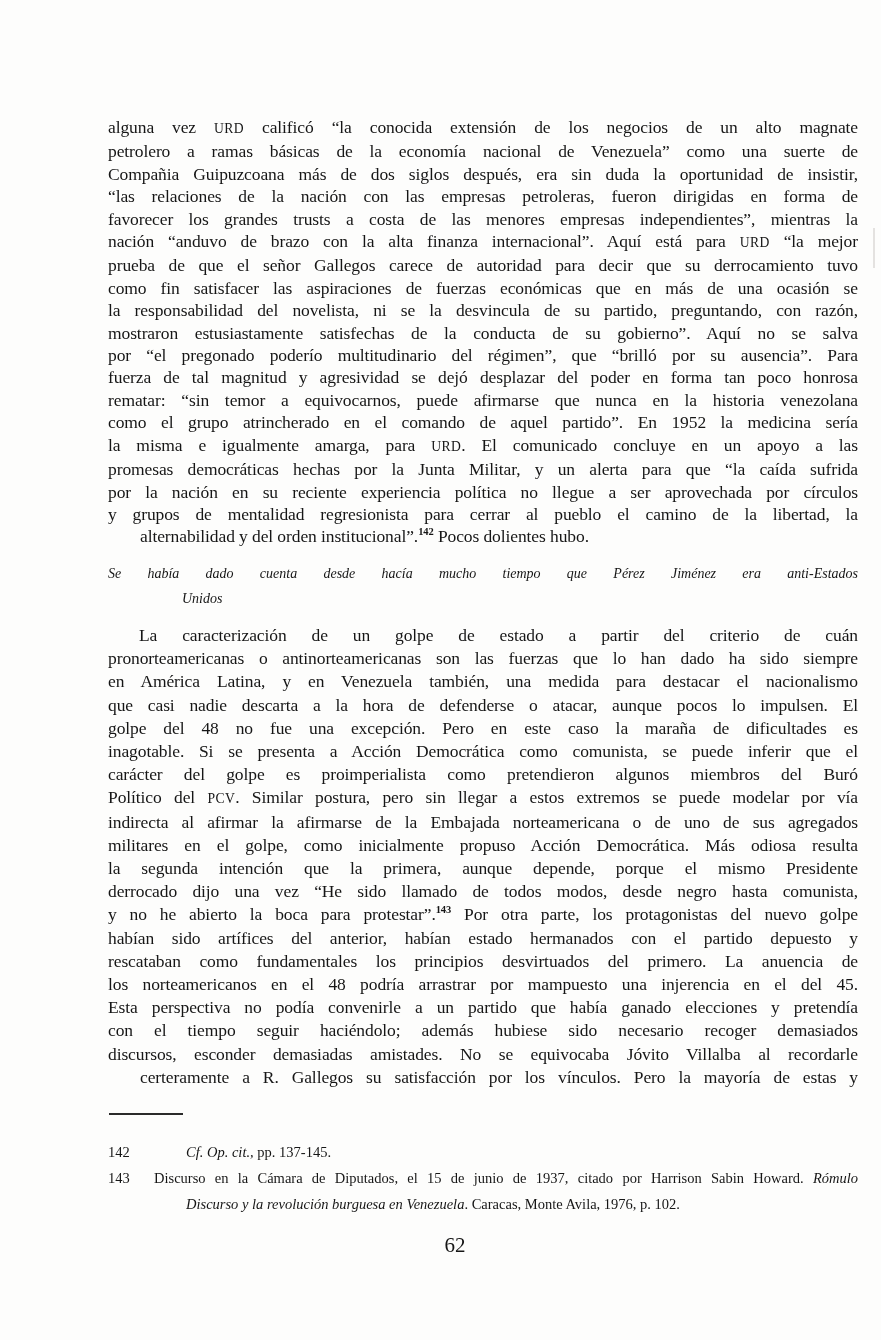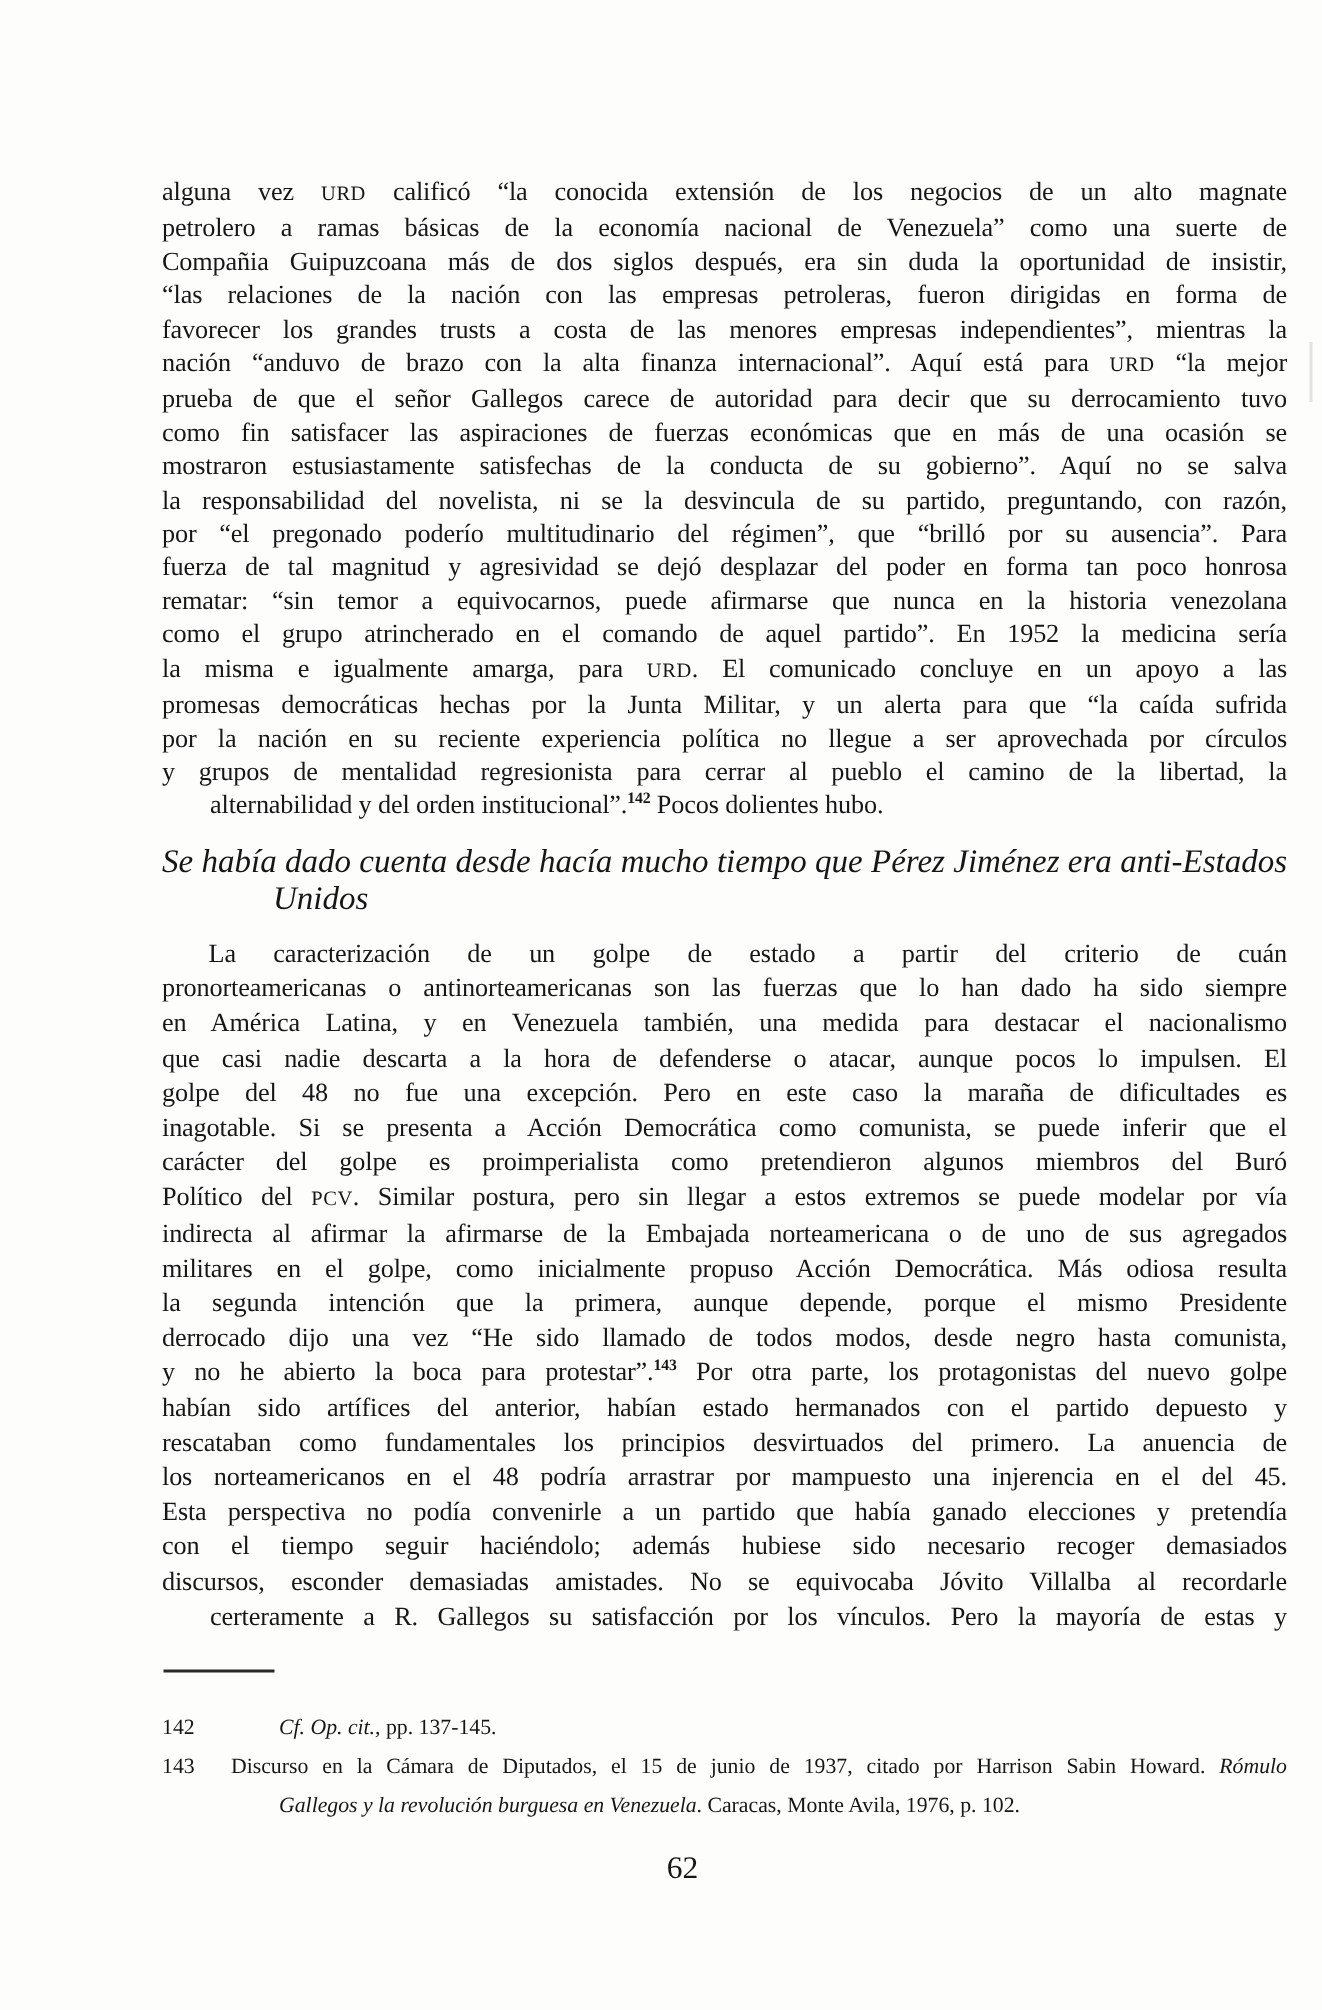--- a/index.html
+++ b/index.html
@@ -17,21 +17,21 @@
   .tline{
     text-align:justify;
     text-align-last:justify;
     overflow:hidden;
     white-space:normal;
   }
   .tline.last{text-align-last:left;margin-left:32px;}
 
   .para1{top:116px;font-size:17.5px;line-height:22.4px;letter-spacing:-0.1px;}
 
-  .heading{top:561px;font-size:22px;line-height:25px;font-style:italic;}
+  .heading{top:561px;font-size:14px;line-height:25px;font-style:italic;}
   .heading .tline:nth-child(2){padding-left:42px;}
 
   .para2{top:624px;font-size:17.5px;line-height:23.2px;letter-spacing:-0.1px;}
   .para2 .tline:first-child{text-indent:31px;}
   .para2 .tline.last{text-align-last:justify;}
 
   .fnrule{position:absolute;left:109px;top:1113px;width:74px;height:2px;background:#2a2a2a;}
 
   .footnotes{top:1139px;font-size:14.5px;line-height:26px;}
   .fnrow{display:flex;align-items:flex-start;}
@@ -56,22 +56,22 @@
 
   <div class="tblock para1">
       <div class="tline"><span>alguna vez </span><span class="sc">URD</span><span> calificó “la conocida extensión de los negocios de un alto magnate</span></div>
       <div class="tline"><span>petrolero a ramas básicas de la economía nacional de Venezuela” como una suerte de</span></div>
       <div class="tline"><span>Compañia Guipuzcoana más de dos siglos después, era sin duda la oportunidad de insistir,</span></div>
       <div class="tline"><span>“las relaciones de la nación con las empresas petroleras, fueron dirigidas en forma de</span></div>
       <div class="tline"><span>favorecer los grandes trusts a costa de las menores empresas independientes”, mientras la</span></div>
       <div class="tline"><span>nación “anduvo de brazo con la alta finanza internacional”. Aquí está para </span><span class="sc">URD</span><span> “la mejor</span></div>
       <div class="tline"><span>prueba de que el señor Gallegos carece de autoridad para decir que su derrocamiento tuvo</span></div>
       <div class="tline"><span>como fin satisfacer las aspiraciones de fuerzas económicas que en más de una ocasión se</span></div>
+      <div class="tline"><span>la responsabilidad del novelista, ni se la desvincula de su partido, preguntando, con razón,</span></div>
       <div class="tline"><span>mostraron estusiastamente satisfechas de la conducta de su gobierno”. Aquí no se salva</span></div>
-      <div class="tline"><span>la responsabilidad del novelista, ni se la desvincula de su partido, preguntando, con razón,</span></div>
       <div class="tline"><span>por “el pregonado poderío multitudinario del régimen”, que “brilló por su ausencia”. Para</span></div>
       <div class="tline"><span>fuerza de tal magnitud y agresividad se dejó desplazar del poder en forma tan poco honrosa</span></div>
       <div class="tline"><span>rematar: “sin temor a equivocarnos, puede afirmarse que nunca en la historia venezolana</span></div>
       <div class="tline"><span>como el grupo atrincherado en el comando de aquel partido”. En 1952 la medicina sería</span></div>
       <div class="tline"><span>la misma e igualmente amarga, para </span><span class="sc">URD</span><span>. El comunicado concluye en un apoyo a las</span></div>
       <div class="tline"><span>promesas democráticas hechas por la Junta Militar, y un alerta para que “la caída sufrida</span></div>
       <div class="tline"><span>por la nación en su reciente experiencia política no llegue a ser aprovechada por círculos</span></div>
       <div class="tline"><span>y grupos de mentalidad regresionista para cerrar al pueblo el camino de la libertad, la</span></div>
       <div class="tline last"><span>alternabilidad y del orden institucional”.</span><span class="sup">142</span><span> Pocos dolientes hubo.</span></div>
     </div>
@@ -110,21 +110,21 @@
     <div class="fnrow">
       <div class="fnnum">142</div>
       <div class="fntext">
           <div class="tline last"><span class="i">Cf. Op. cit.,</span><span> pp. 137-145.</span></div>
         </div>
     </div>
     <div class="fnrow">
       <div class="fnnum">143</div>
       <div class="fntext">
           <div class="tline"><span>Discurso en la Cámara de Diputados, el 15 de junio de 1937, citado por Harrison Sabin Howard. </span><span class="i">Rómulo</span></div>
-          <div class="tline last"><span class="i">Gallegos y la revolución burguesa en Venezuela</span><span>. Caracas, Monte Avila, 1976, p. 102.</span></div>
+          <div class="tline last"><span class="i">Discurso y la revolución burguesa en Venezuela</span><span>. Caracas, Monte Avila, 1976, p. 102.</span></div>
         </div>
     </div>
   </div>
 
   <div class="pagenum">62</div>
 
   <div class="artifact"></div>
 
 </div>
 

